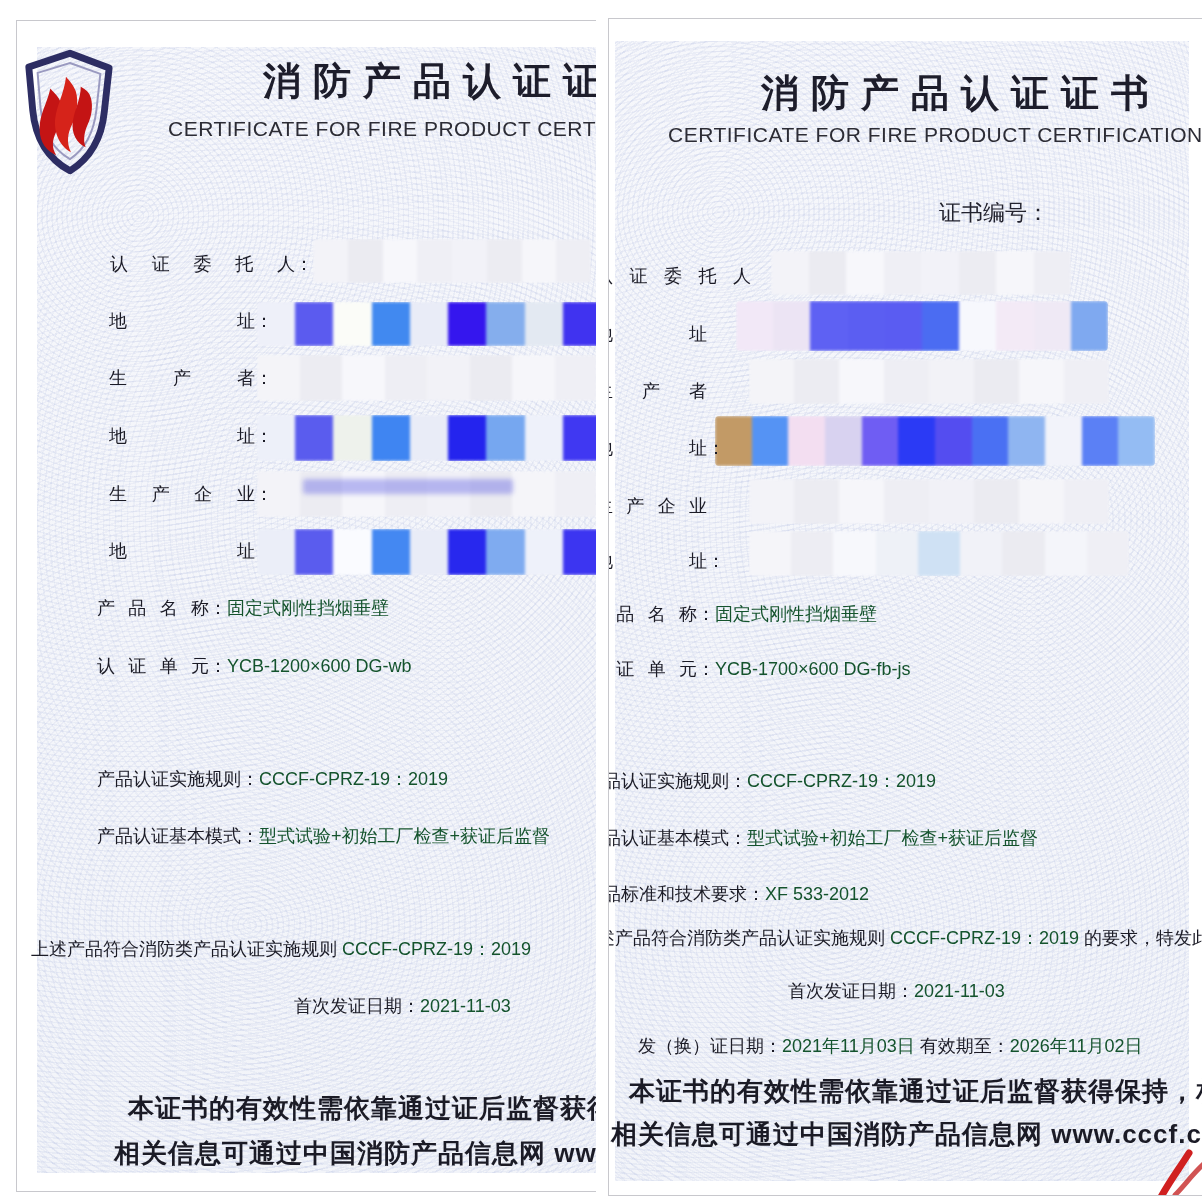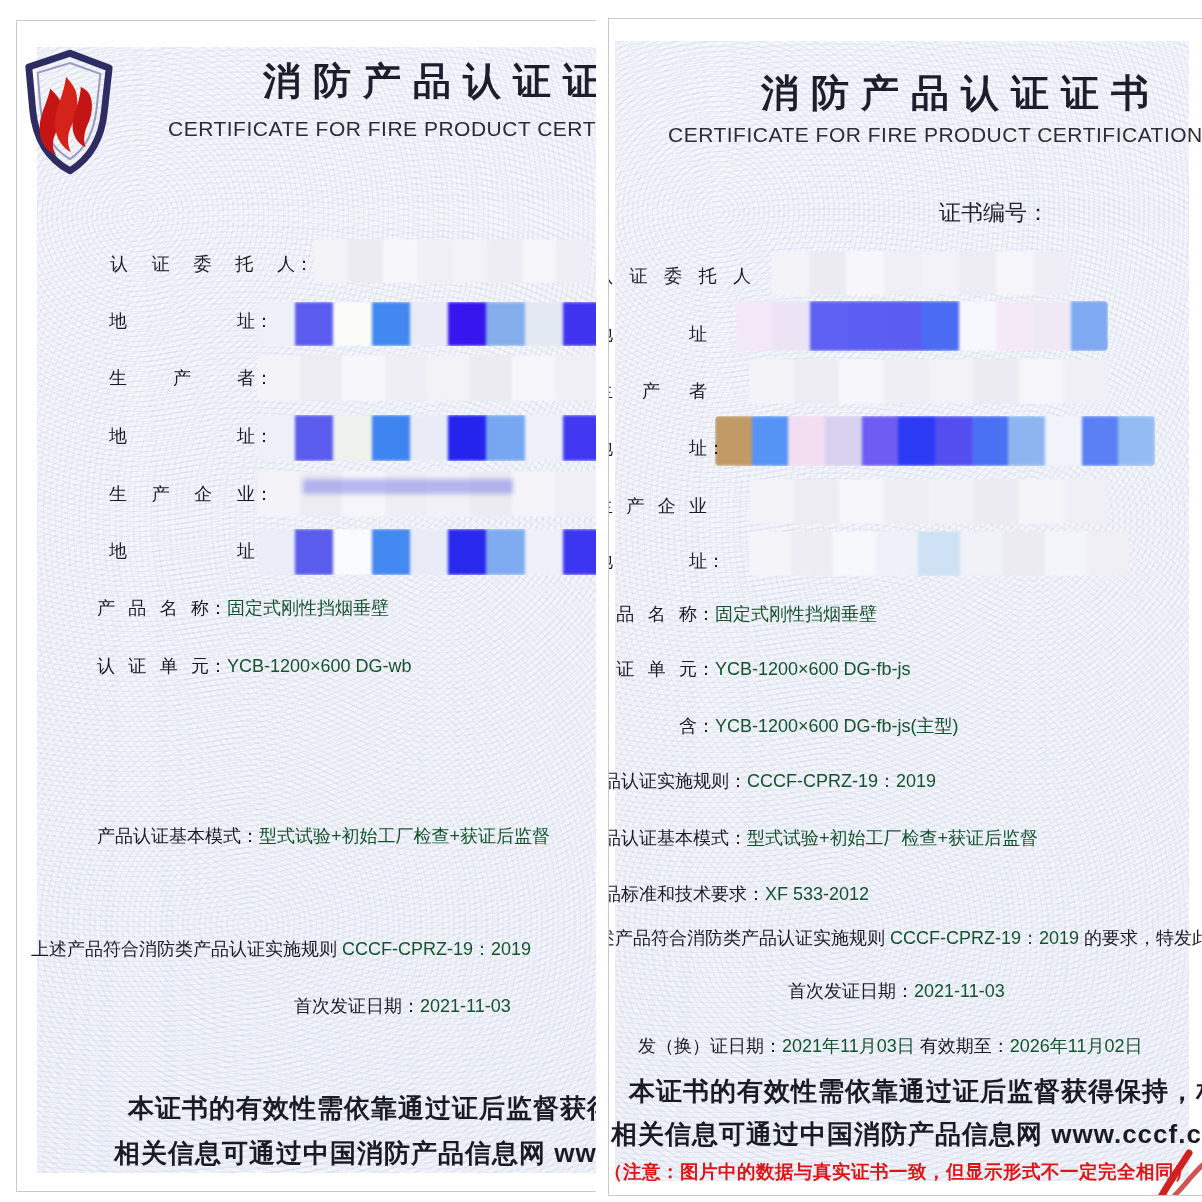--- a/index.html
+++ b/index.html
@@ -162,20 +162,23 @@
   </div>
   <div class="row" style="left:92px;top:515px;">
     <span class="jlbl" style="width:146px;">地址</span>
   </div>
   <div class="row" style="left:80px;top:572px;">
     <span class="jlbl" style="width:112px;">产品名称</span><span class="colon">：</span><span class="val">固定式刚性挡烟垂壁</span>
   </div>
   <div class="row" style="left:80px;top:630px;">
     <span class="jlbl" style="width:112px;">认证单元</span><span class="colon">：</span><span class="val">YCB-1200×600 DG-wb</span>
   </div>
+  <div class="row" style="left:80px;top:743px;">
+    <span class="blk">产品认证实施规则：</span><span class="val">CCCF-CPRZ-19：2019</span>
+  </div>
   <div class="row" style="left:80px;top:800px;">
     <span class="blk">产品认证基本模式：</span><span class="val">型式试验+初始工厂检查+获证后监督</span>
   </div>
   <div class="row" style="left:14px;top:913px;">
     <span class="blk">上述产品符合消防类产品认证实施规则 </span><span class="val">CCCF-CPRZ-19：2019</span>
   </div>
   <div class="row" style="left:277px;top:970px;">
     <span class="blk">首次发证日期：</span><span class="val">2021-11-03</span>
   </div>
   <div class="row bold-line" style="left:111px;top:1072px;">本证书的有效性需依靠通过证后监督获得保持，相</div>
@@ -284,24 +287,21 @@
   <div class="row" style="left:-14px;top:472px;">
     <span class="jlbl" style="width:112px;">生产企业</span>
   </div>
   <div class="row" style="left:-14px;top:527px;">
     <span class="jlbl" style="width:112px;">地址</span><span class="colon">：</span>
   </div>
   <div class="row" style="left:-24px;top:580px;">
     <span class="jlbl" style="width:112px;">产品名称</span><span class="colon">：</span><span class="val">固定式刚性挡烟垂壁</span>
   </div>
   <div class="row" style="left:-24px;top:635px;">
-    <span class="jlbl" style="width:112px;">认证单元</span><span class="colon">：</span><span class="val">YCB-1200×600 DG-fb-js</span>
-  </div>
-  <div class="row" style="left:-24px;top:692px;">
-    <span class="jlbl" style="width:112px;">内含</span><span class="colon">：</span><span class="val">YCB-1200×600 DG-fb-js(主型)</span>
+    <span class="jlbl" style="width:112px;">认证单元</span><span class="colon">：</span><span class="val">YCB-1700×600 DG-fb-js</span>
   </div>
   <div class="row" style="left:-24px;top:747px;">
     <span class="blk">产品认证实施规则：</span><span class="val">CCCF-CPRZ-19：2019</span>
   </div>
   <div class="row" style="left:-24px;top:804px;">
     <span class="blk">产品认证基本模式：</span><span class="val">型式试验+初始工厂检查+获证后监督</span>
   </div>
   <div class="row" style="left:-24px;top:860px;">
     <span class="blk">产品标准和技术要求：</span><span class="val">XF 533-2012</span>
   </div>
@@ -309,21 +309,20 @@
     <span class="blk">上述产品符合消防类产品认证实施规则 </span><span class="val">CCCF-CPRZ-19：2019</span><span class="blk"> 的要求，特发此证。</span>
   </div>
   <div class="row" style="left:179px;top:957px;">
     <span class="blk">首次发证日期：</span><span class="val">2021-11-03</span>
   </div>
   <div class="row" style="left:29px;top:1012px;">
     <span class="blk">发（换）证日期：</span><span class="val">2021年11月03日</span><span class="blk"> 有效期至：</span><span class="val">2026年11月02日</span>
   </div>
   <div class="row bold-line" style="left:20px;top:1057px;">本证书的有效性需依靠通过证后监督获得保持，相</div>
   <div class="row bold-line" style="left:2px;top:1100px;">相关信息可通过中国消防产品信息网 www.cccf.com.cn 查询</div>
-  <div class="note-red" style="left:-5px;top:1140px;">（注意：图片中的数据与真实证书一致，但显示形式不一定完全相同）</div>
 
   <div class="penstroke" style="left:546px;top:1122px;width:60px;height:62px;">
     <svg width="60" height="62" viewBox="0 0 60 62">
       <path d="M6 56 C16 38 24 28 34 12" stroke="#d02020" stroke-width="7" fill="none" stroke-linecap="round"></path>
       <path d="M20 54 C30 44 40 30 52 20" stroke="#c93535" stroke-width="5" fill="none" stroke-linecap="round" opacity="0.85"></path>
     </svg>
   </div>
 </div>
 
 </body></html>

